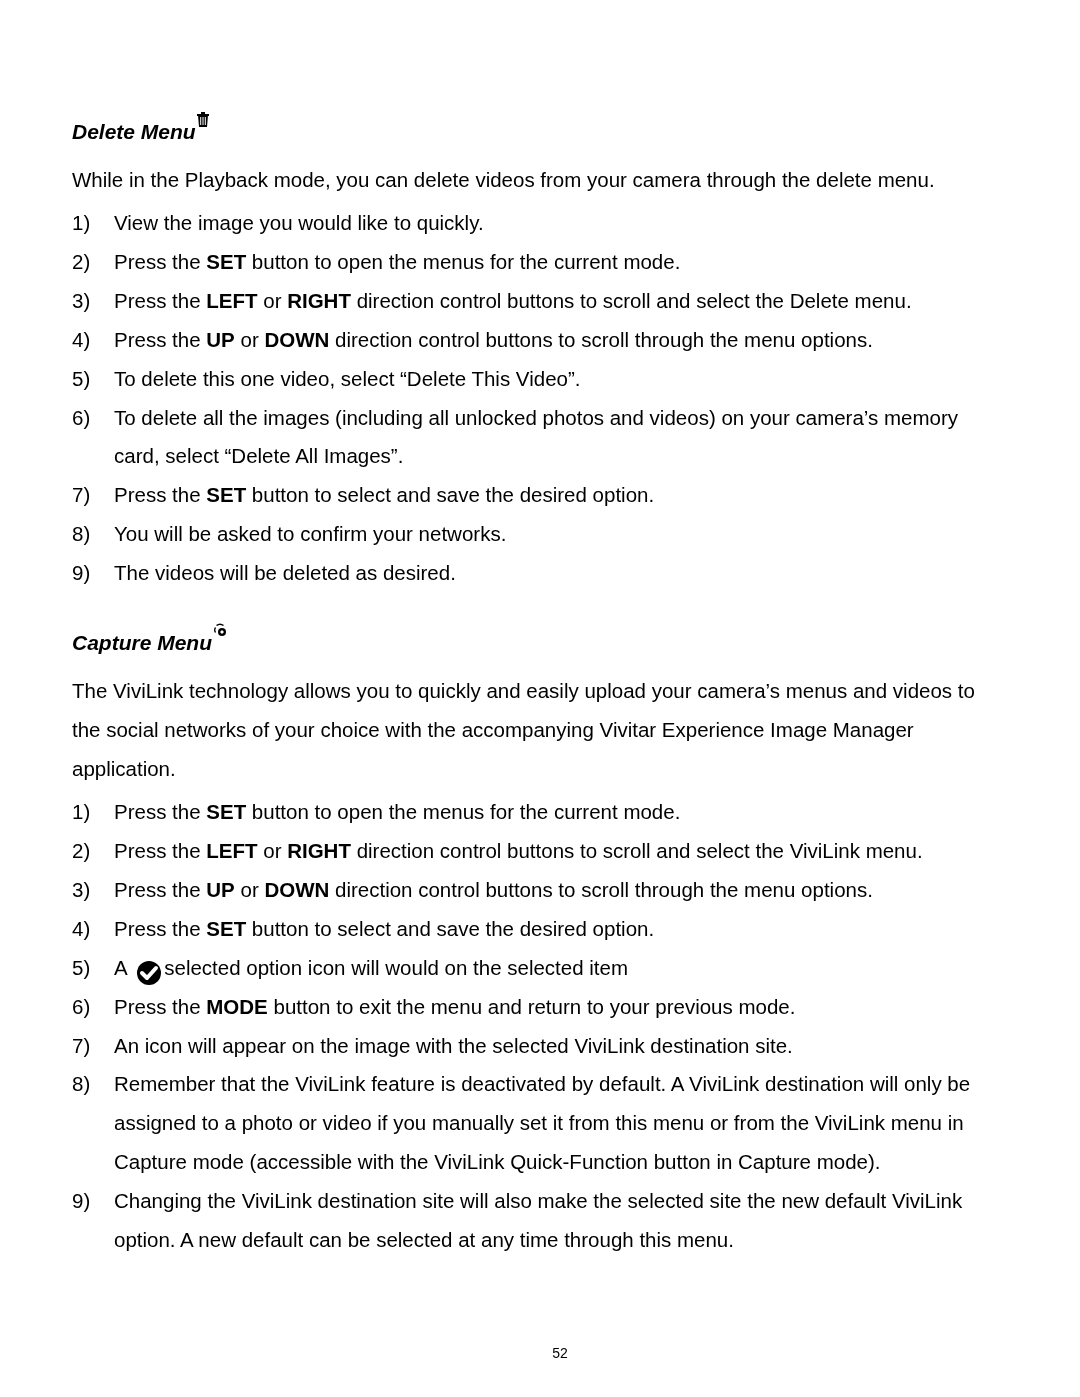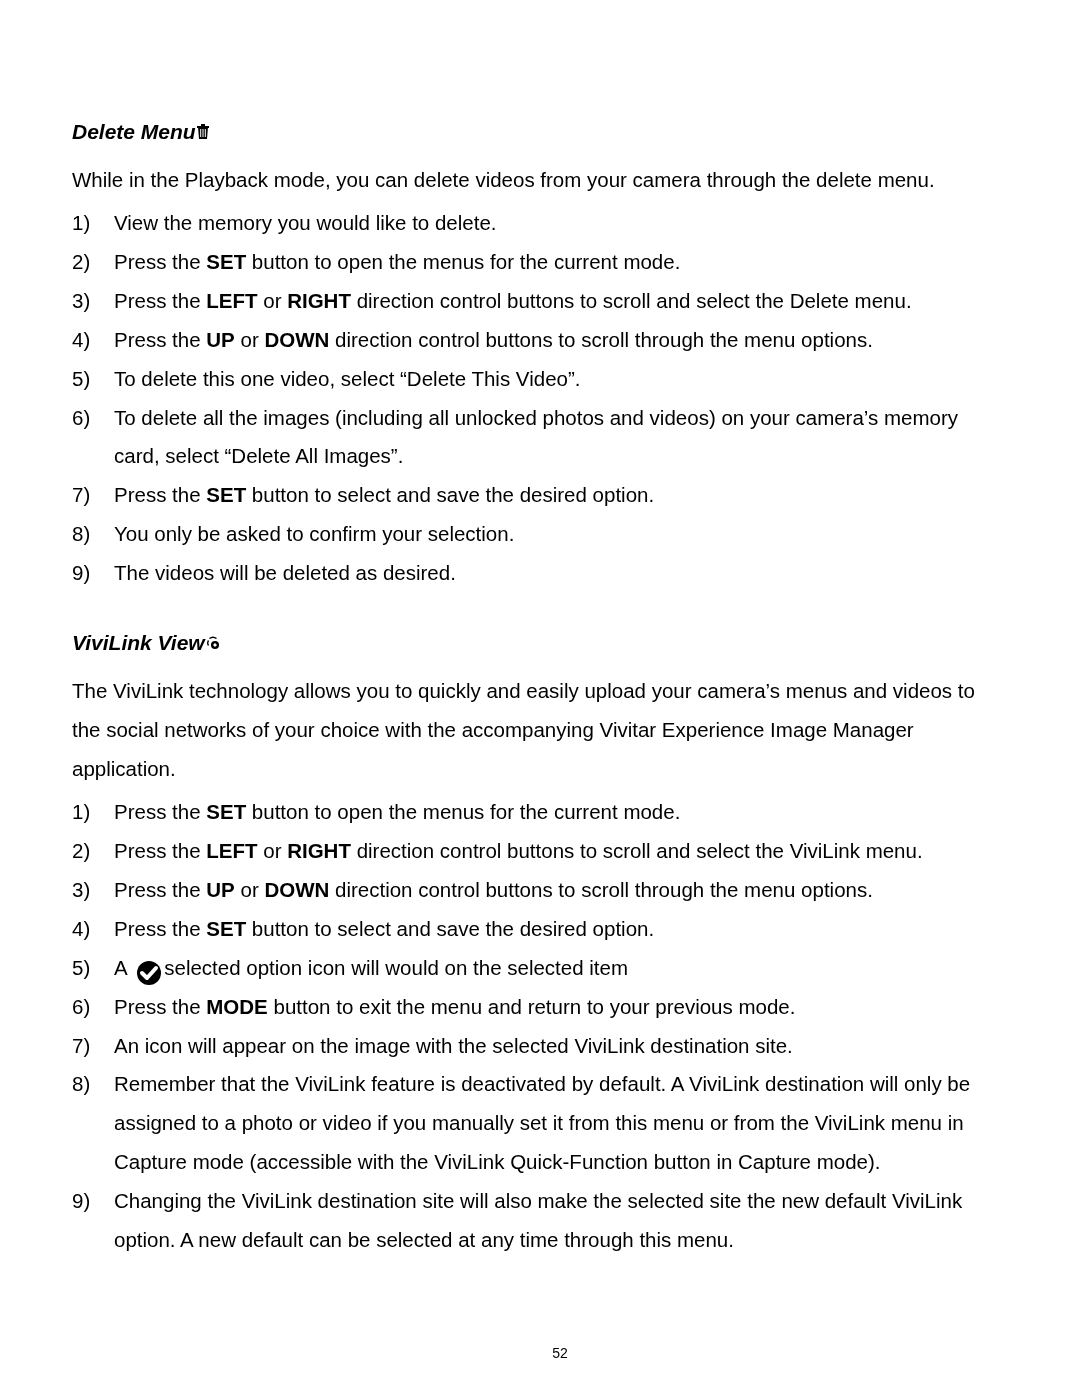--- a/index.html
+++ b/index.html
@@ -20,21 +20,21 @@
   }
   .section-title {
     font-style: italic;
     font-weight: bold;
     font-size: 21px;
     display: inline-block;
     vertical-align: middle;
   }
   .title-row {
     display: flex;
-    align-items: center;
+    align-items: flex-start;
     margin-bottom: 0px;
   }
   .intro {
     margin-top: 9px;
     margin-bottom: 4px;
   }
   .ol {
     list-style: none;
     padding: 0;
     margin: 0 0 30px 0;
@@ -89,21 +89,21 @@
         <rect x="8.8" y="5" width="1" height="8" fill="#fff"></rect>
       </svg>
     </span>
   </div>
 
   <p class="intro">While in the Playback mode, you can delete videos from your camera through the delete menu.</p>
 
   <div class="ol">
     <div class="li">
       <span class="marker">1)</span>
-      <span class="li-body"><span>View the memory you would like to delete.</span></span>
+      <span class="li-body"><span>View the image you would like to quickly.</span></span>
     </div>
     <div class="li">
       <span class="marker">2)</span>
       <span class="li-body"><span>Press the </span><span class="b">SET</span><span> button to open the menus for the current mode.</span></span>
     </div>
     <div class="li">
       <span class="marker">3)</span>
       <span class="li-body"><span>Press the </span><span class="b">LEFT</span><span> or </span><span class="b">RIGHT</span><span> direction control buttons to scroll and select the Delete menu.</span></span>
     </div>
     <div class="li">
@@ -117,30 +117,30 @@
     <div class="li">
       <span class="marker">6)</span>
       <span class="li-body"><span>To delete all the images (including all unlocked photos and videos) on your camera’s memory card, select “Delete All Images”.</span></span>
     </div>
     <div class="li">
       <span class="marker">7)</span>
       <span class="li-body"><span>Press the </span><span class="b">SET</span><span> button to select and save the desired option.</span></span>
     </div>
     <div class="li">
       <span class="marker">8)</span>
-      <span class="li-body"><span>You only be asked to confirm your selection.</span></span>
+      <span class="li-body"><span>You will be asked to confirm your networks.</span></span>
     </div>
     <div class="li">
       <span class="marker">9)</span>
       <span class="li-body"><span>The videos will be deleted as desired.</span></span>
     </div>
   </div>
 
   <div class="title-row">
-    <span class="section-title">ViviLink View</span>
+    <span class="section-title">Capture Menu</span>
     <span class="icon-inline">
       <svg width="16" height="14" viewBox="0 0 16 14">
         <path d="M4 2 Q8 -1 12 2 L11 3 Q8 1 5 3 Z" fill="#000"></path>
         <path d="M3 4 Q1 7 3 10 L4 9 Q2.5 7 4 5 Z" fill="#000"></path>
         <circle cx="10" cy="9" r="4" fill="#000"></circle>
         <path d="M8 9 L10 7 L12 9 L10 11 Z" fill="#fff"></path>
       </svg>
     </span>
   </div>
 

